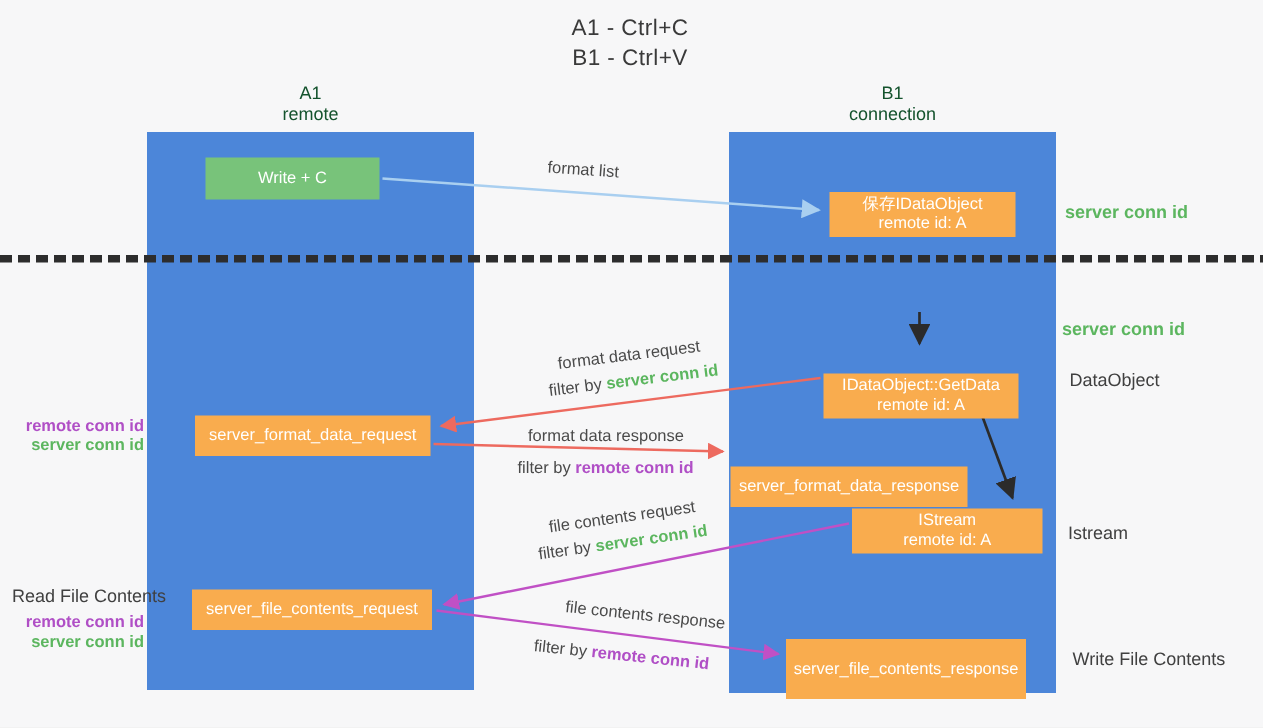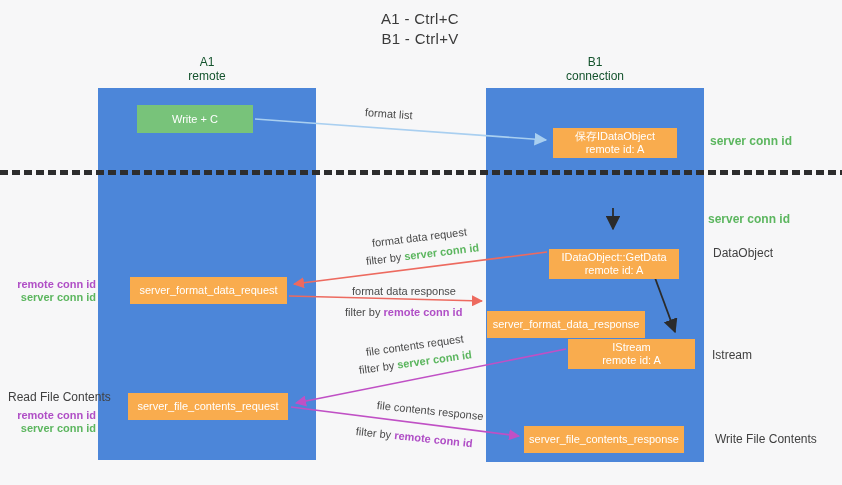--- a/index.html
+++ b/index.html
@@ -99,21 +99,21 @@
     <div>IDataObject::GetData</div>
     <div>remote id: A</div>
   </div>
   <div class="node orange" style="left:487px;top:290px;width:158px;height:27px;margin-top:21px;">
     <div>server_format_data_response</div>
   </div>
   <div class="node orange" style="left:568px;top:339px;width:127px;height:30px;">
     <div>IStream</div>
     <div>remote id: A</div>
   </div>
-  <div class="node orange" style="left:524px;top:426px;width:160px;height:27px;text-align:center;">
+  <div class="node orange" style="left:524px;top:426px;width:160px;height:40px;text-align:center;">
     <div>server_file_contents_response</div>
   </div>
   <div class="node orange" style="left:130px;top:277px;width:157px;height:27px;">
     <div>server_format_data_request</div>
   </div>
   <div class="node orange" style="left:128px;top:393px;width:160px;height:27px;">
     <div>server_file_contents_request</div>
   </div>
 
   <div class="lbl rot-p4" style="left:365px;top:106px;">format list</div>

